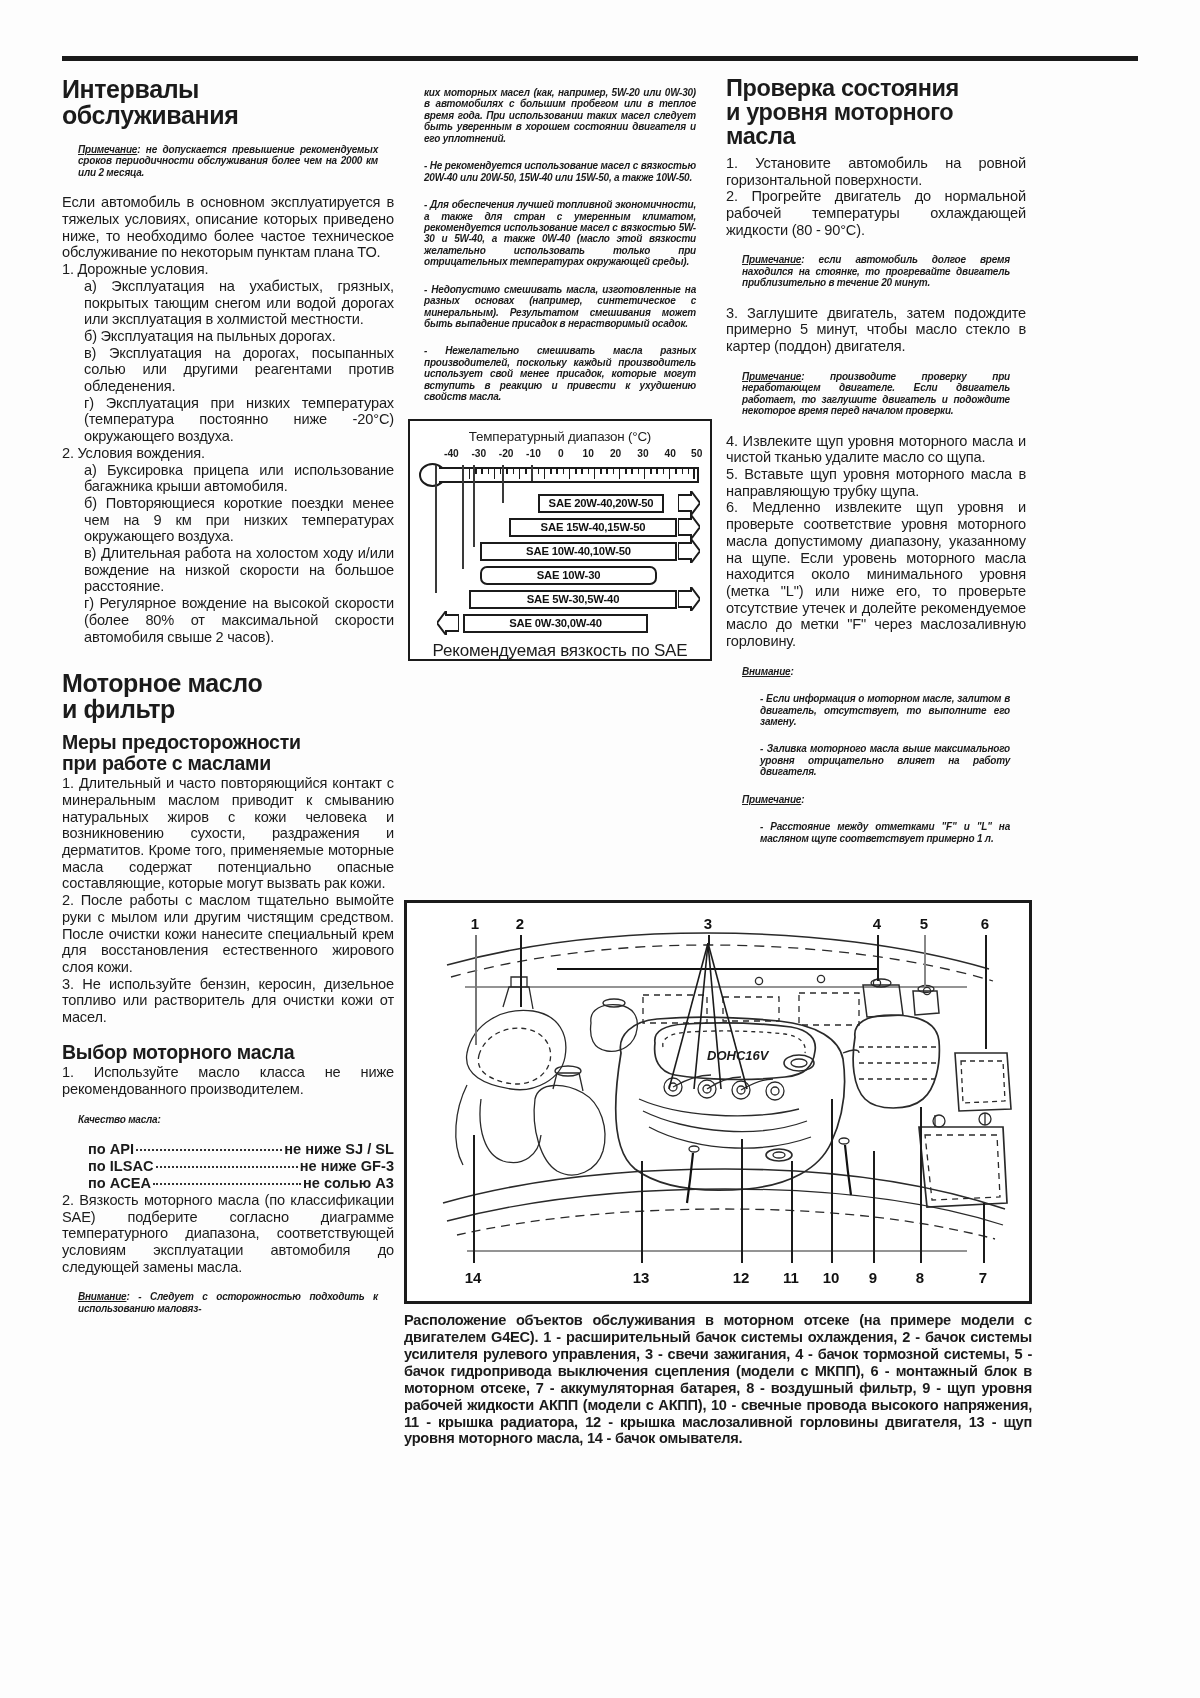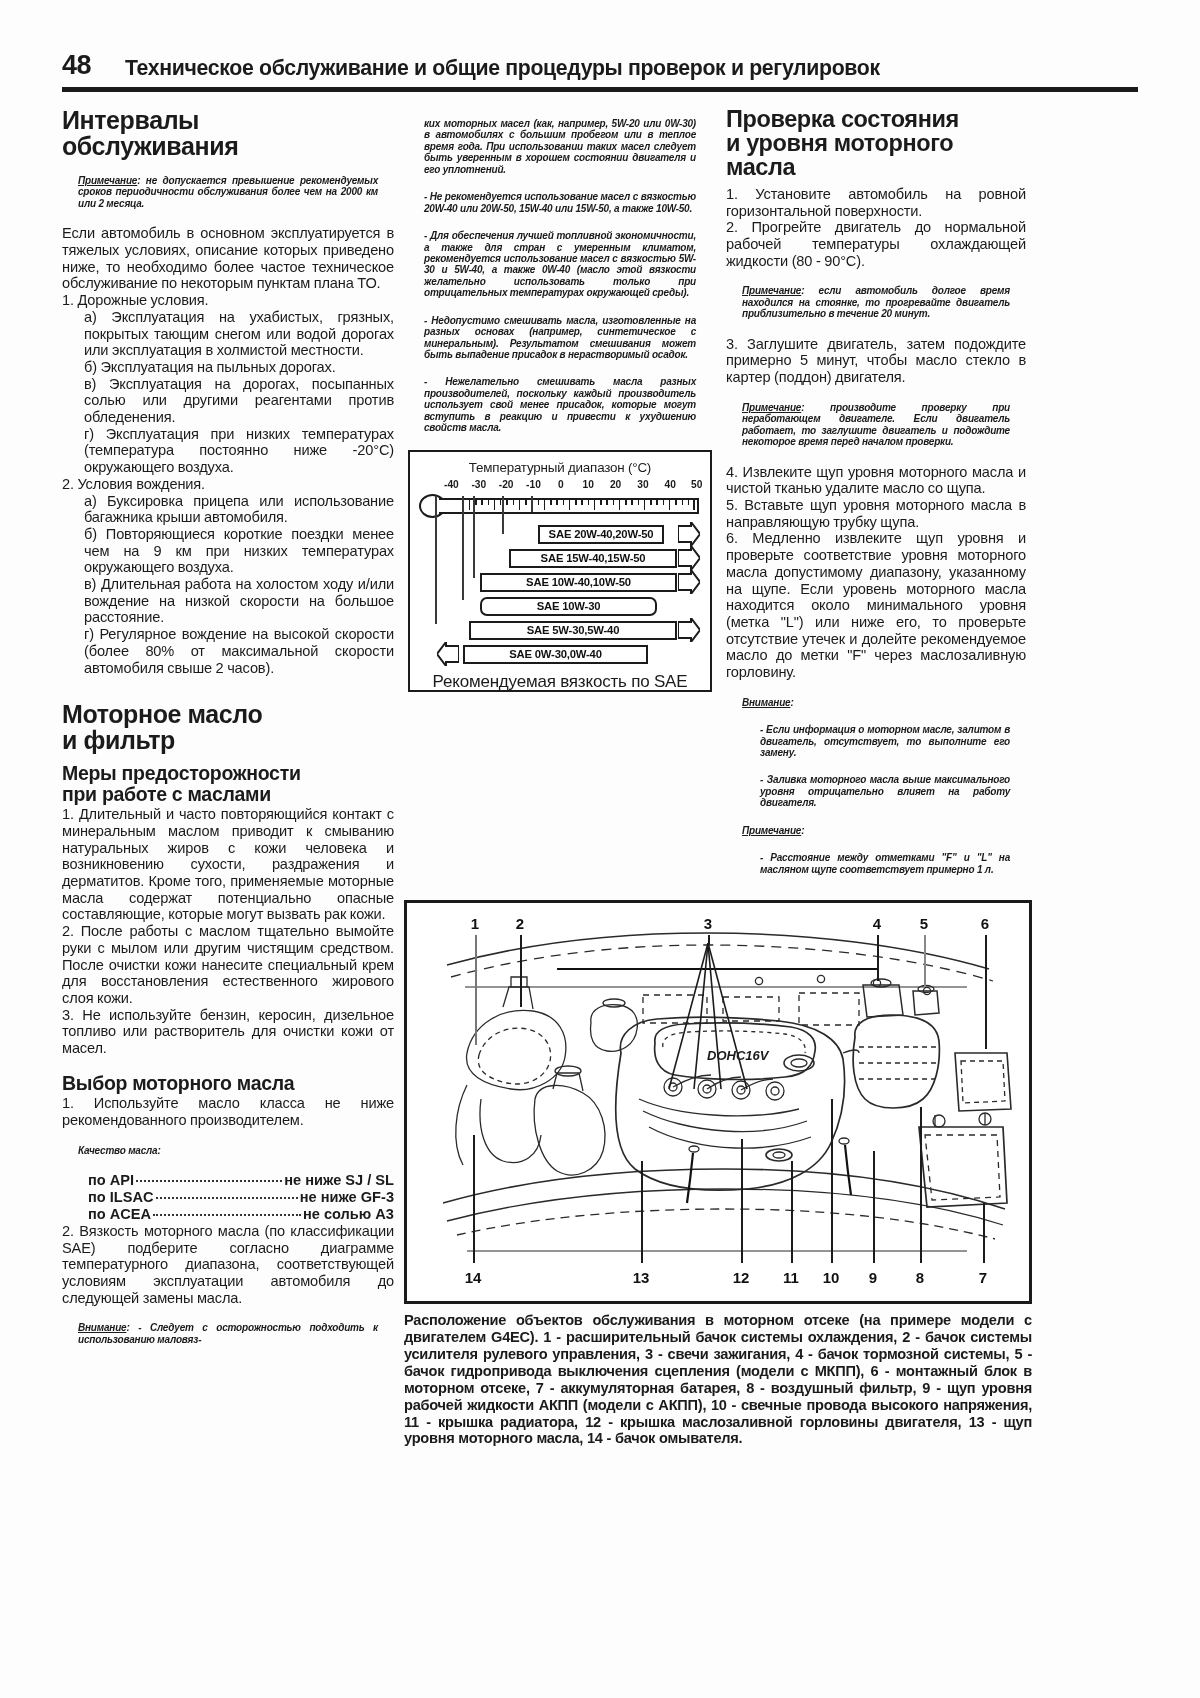--- a/index.html
+++ b/index.html
@@ -154,24 +154,20 @@
     font-size:14.6px;font-weight:bold;line-height:1.16;
     text-align:justify;letter-spacing:-.25px;
   }
   .engine-svg{position:absolute;left:0;top:0;}
 </style>
 </head>
 <body>
 
 <div class="page">
 
-  <div class="hdr">
-    <div class="pno">48</div>
-    <div class="htitle">Техническое обслуживание и общие процедуры проверок и регулировок</div>
-  </div>
   <div class="hdr-rule"></div>
 
   <div class="cols">
 
     <div class="col">
       <h2 class="big" style="white-space:pre-line">Интервалы
 обслуживания</h2>
 
       <p class="ital"><span class="lead">Примечание</span><span>: не допускается превышение рекомендуемых сроков периодичности обслуживания более чем на 2000 км или 2 месяца.</span></p>
 

